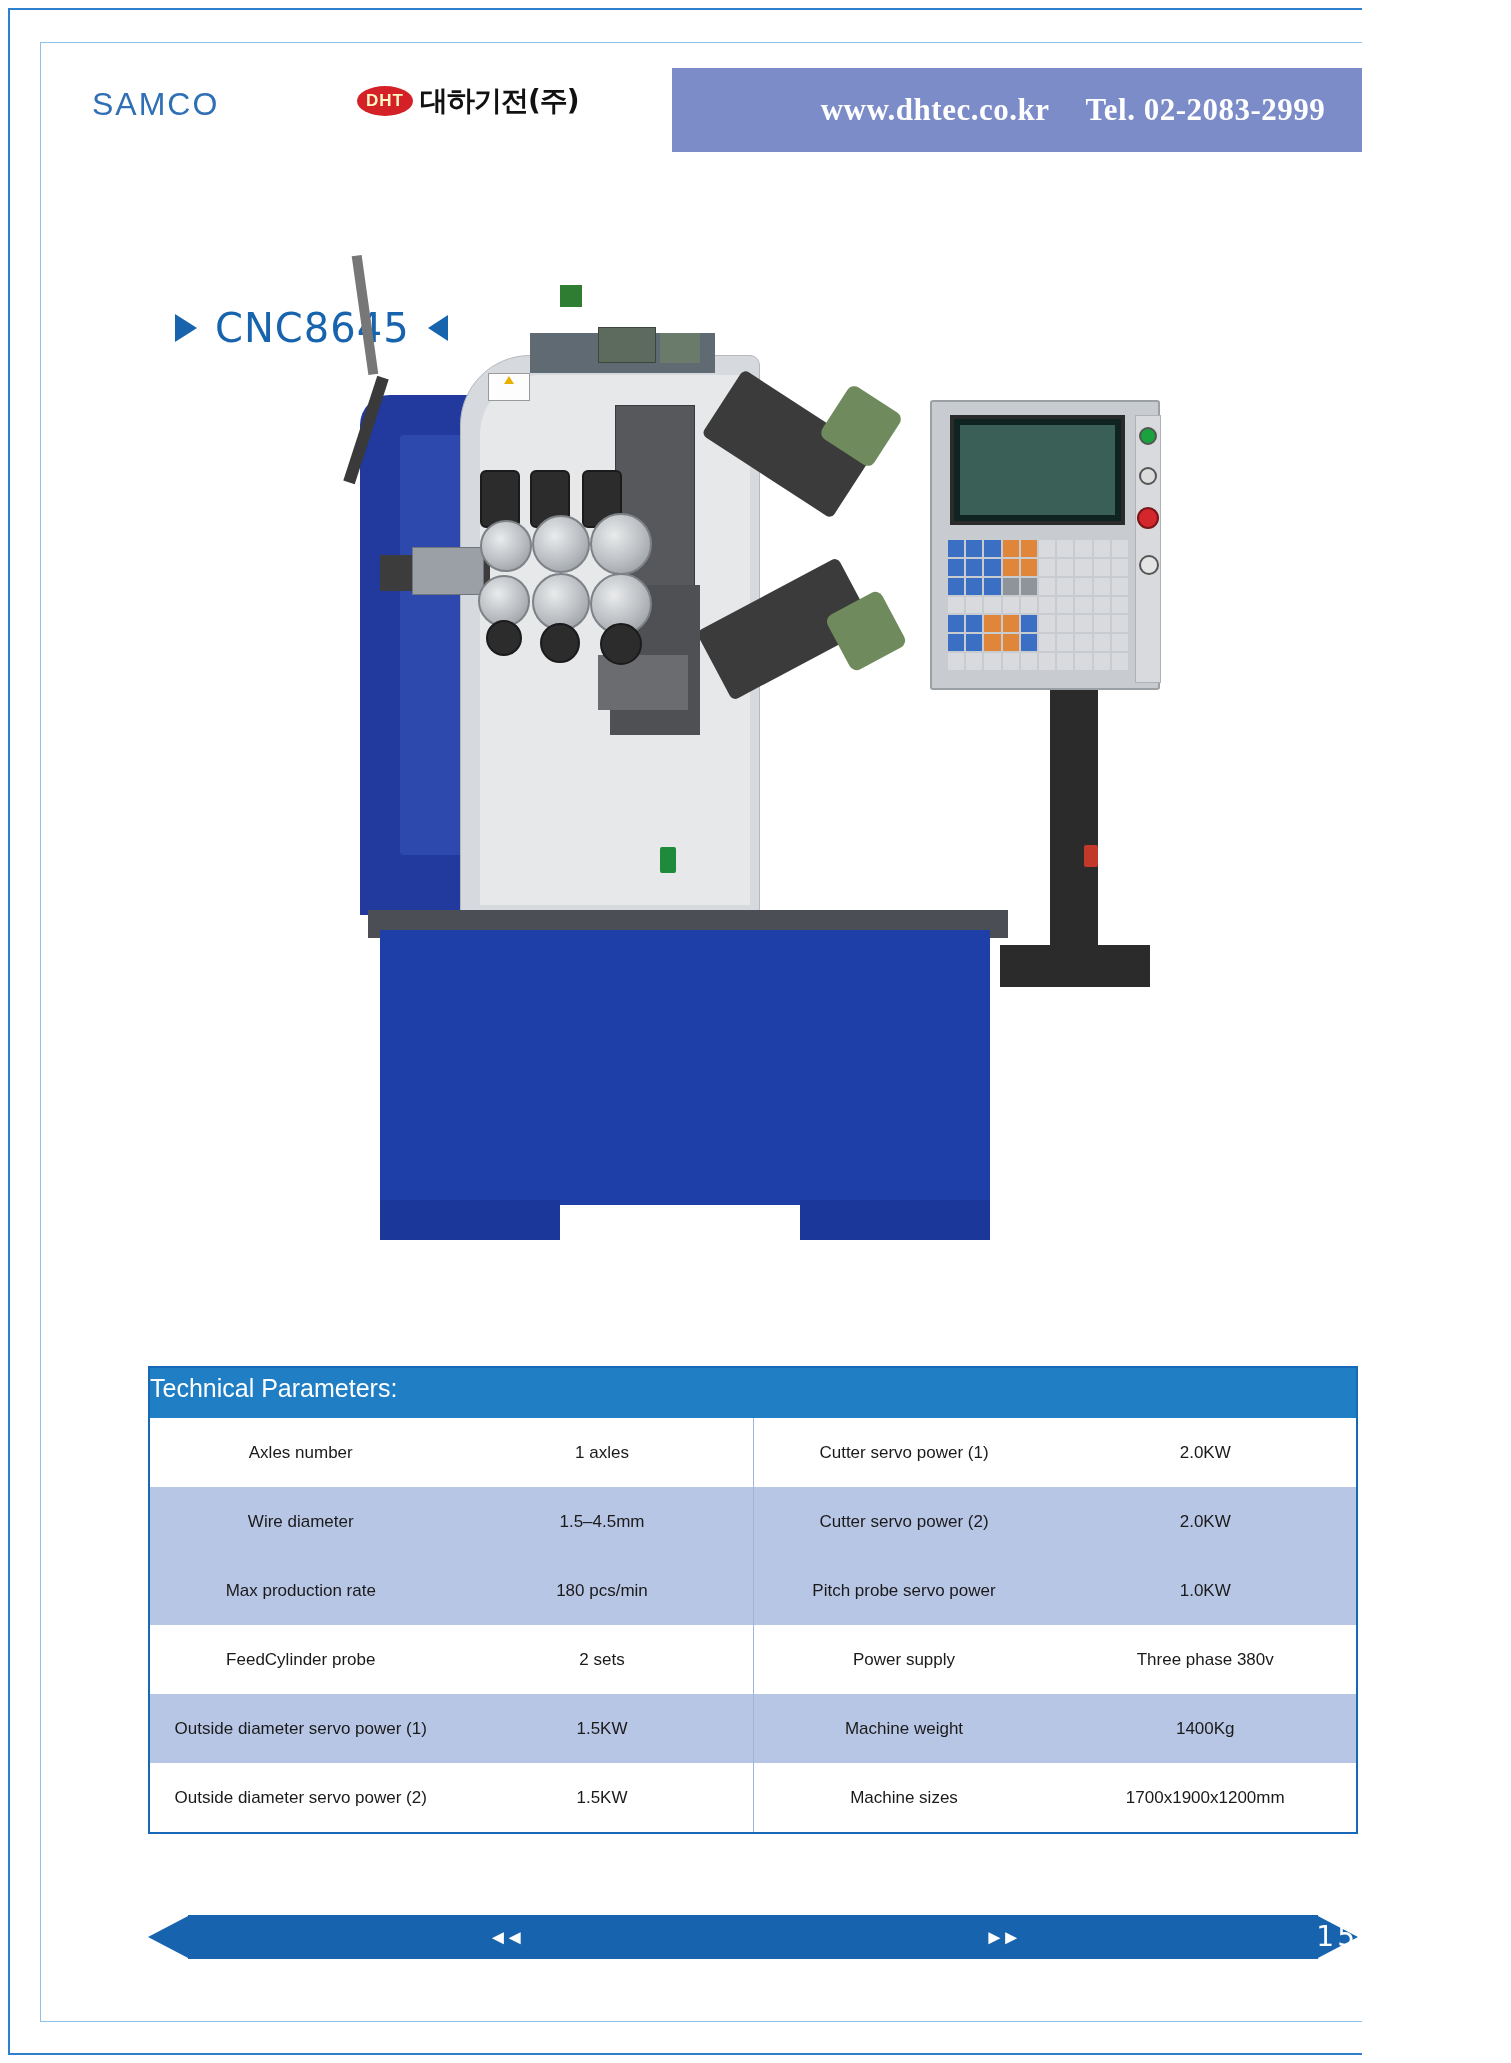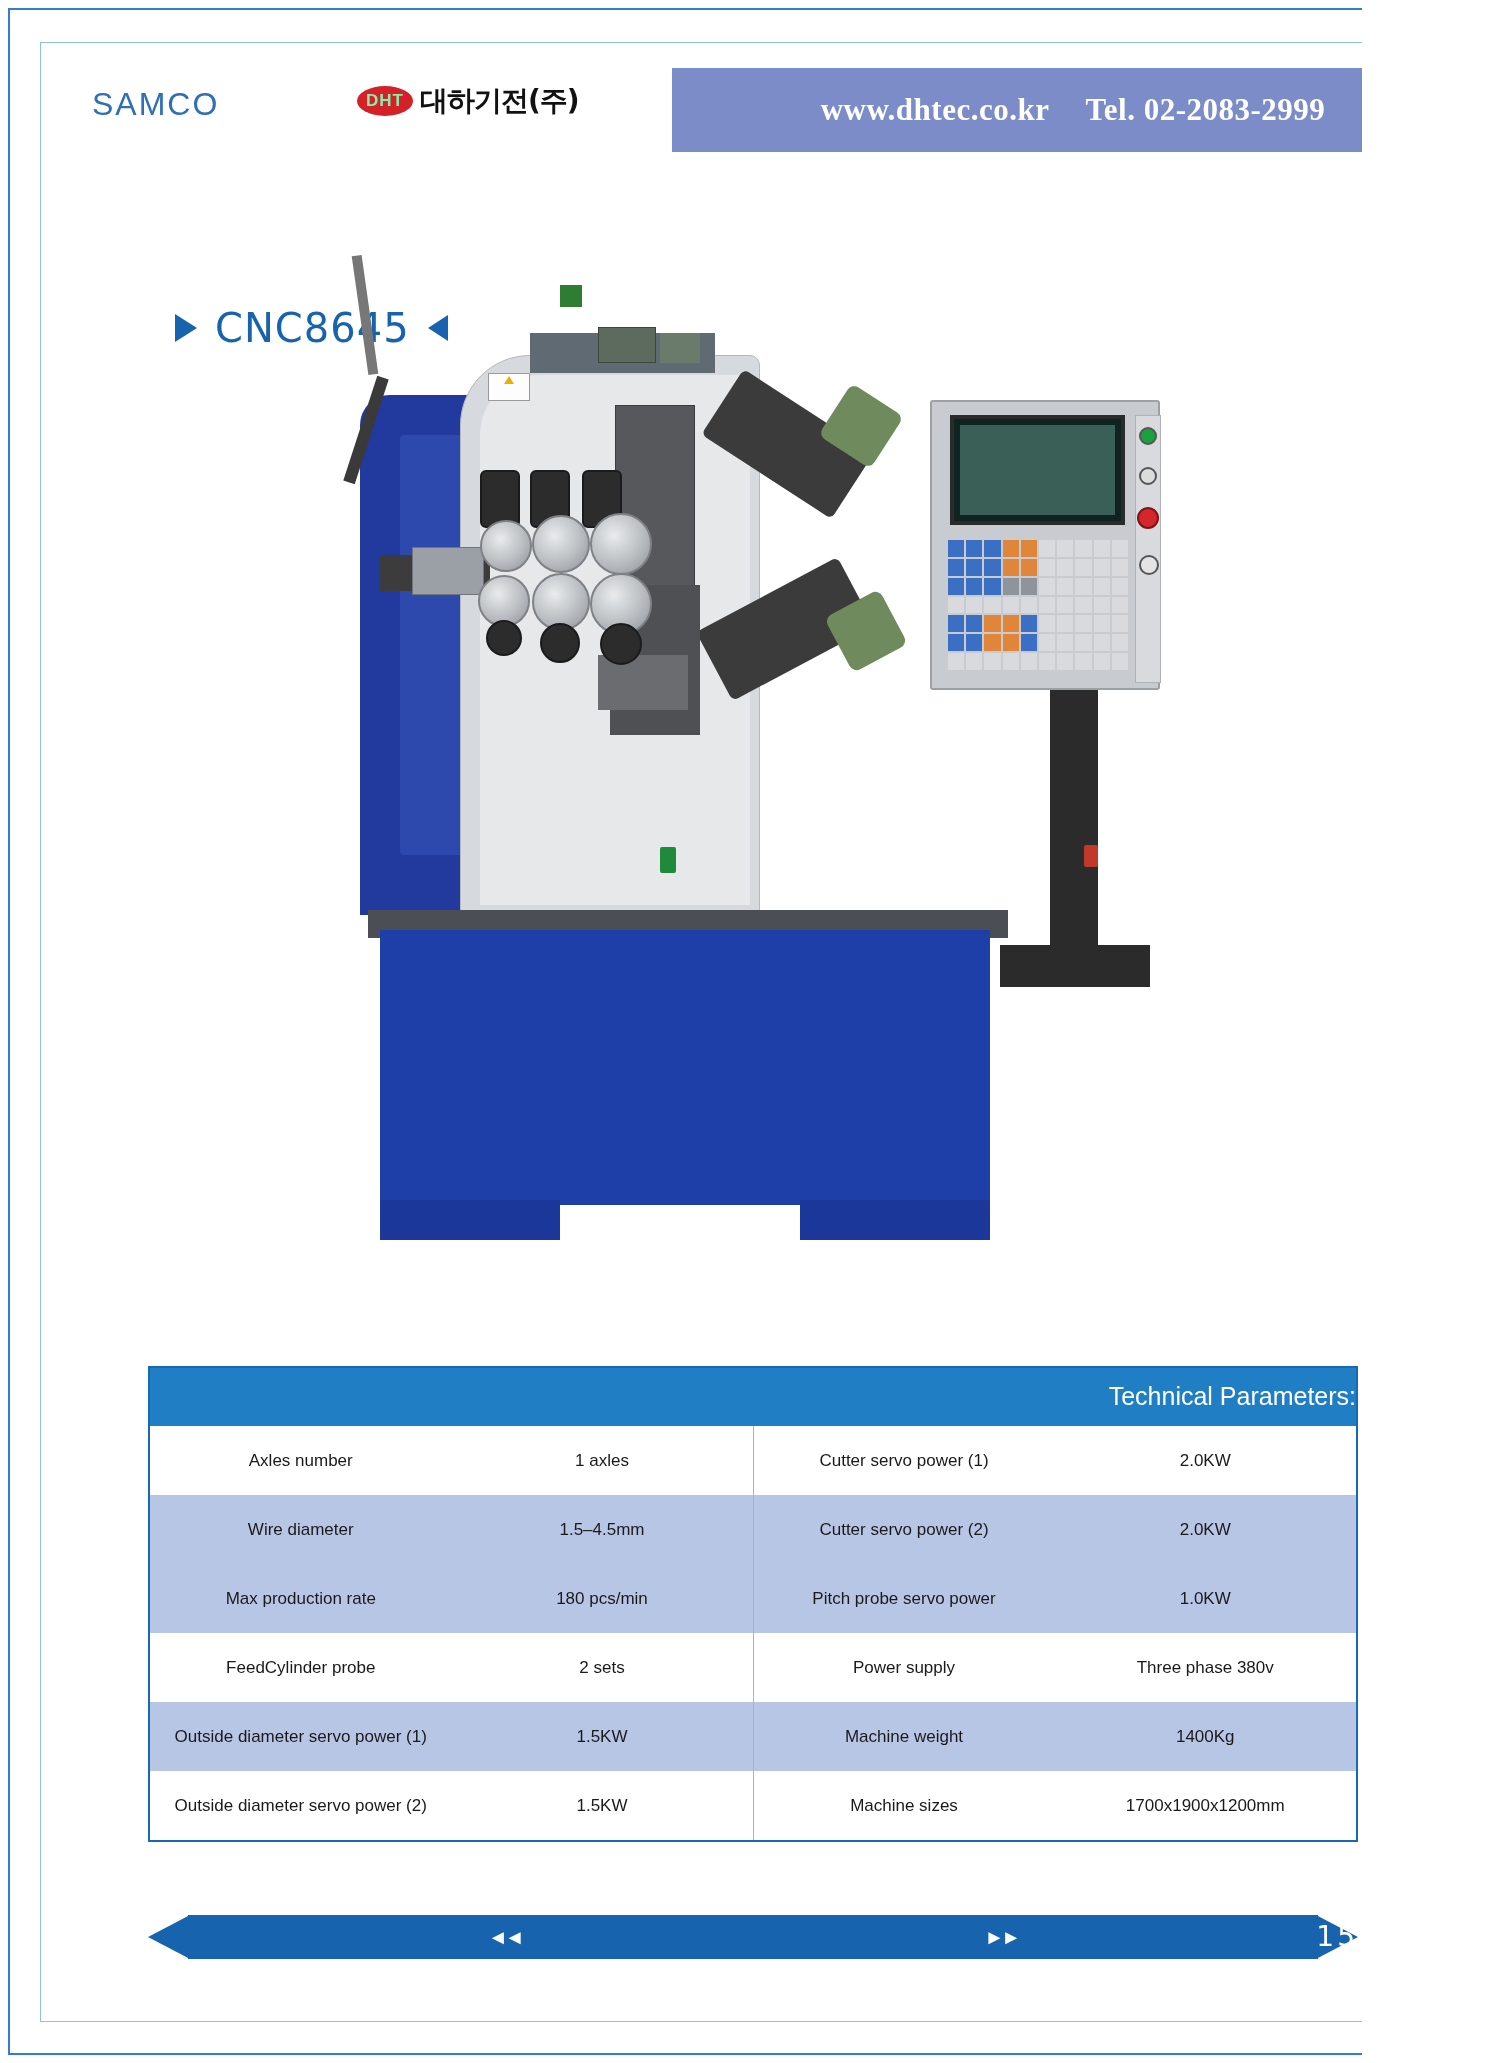--- a/index.html
+++ b/index.html
@@ -50,21 +50,21 @@
     position: absolute;
     left: 315px; top: 38px;
     display: flex;
     align-items: center;
     gap: 7px;
   }
   .dht-oval {
     width: 56px; height: 30px;
     border-radius: 50%;
     background: #d42027;
-    color: #86efac;
+    color: #fef9c3;
     font-size: 17px;
     font-weight: bold;
     display: flex;
     align-items: center;
     justify-content: center;
     letter-spacing: 1px;
     font-family: "Liberation Sans", sans-serif;
   }
   .dht-kr {
     font-size: 28px;
@@ -327,23 +327,23 @@
   .table-wrap {
     position: absolute;
     left: 148px; top: 1366px;
     width: 1210px;
     border: 2px solid #1769b5;
     background: #ffffff;
   }
   .table-title {
     background: #1f7ec4;
     color: #ffffff;
-    text-align: right;
+    text-align: left;
     font-size: 25px;
-    padding: 14px 0 15px;
+    padding: 6px 0 15px;
     font-family: "Liberation Sans", sans-serif;
   }
   table.params {
     width: 100%;
     border-collapse: collapse;
     font-size: 17px;
     color: #1a1a1a;
   }
   table.params td {
     height: 69px;

